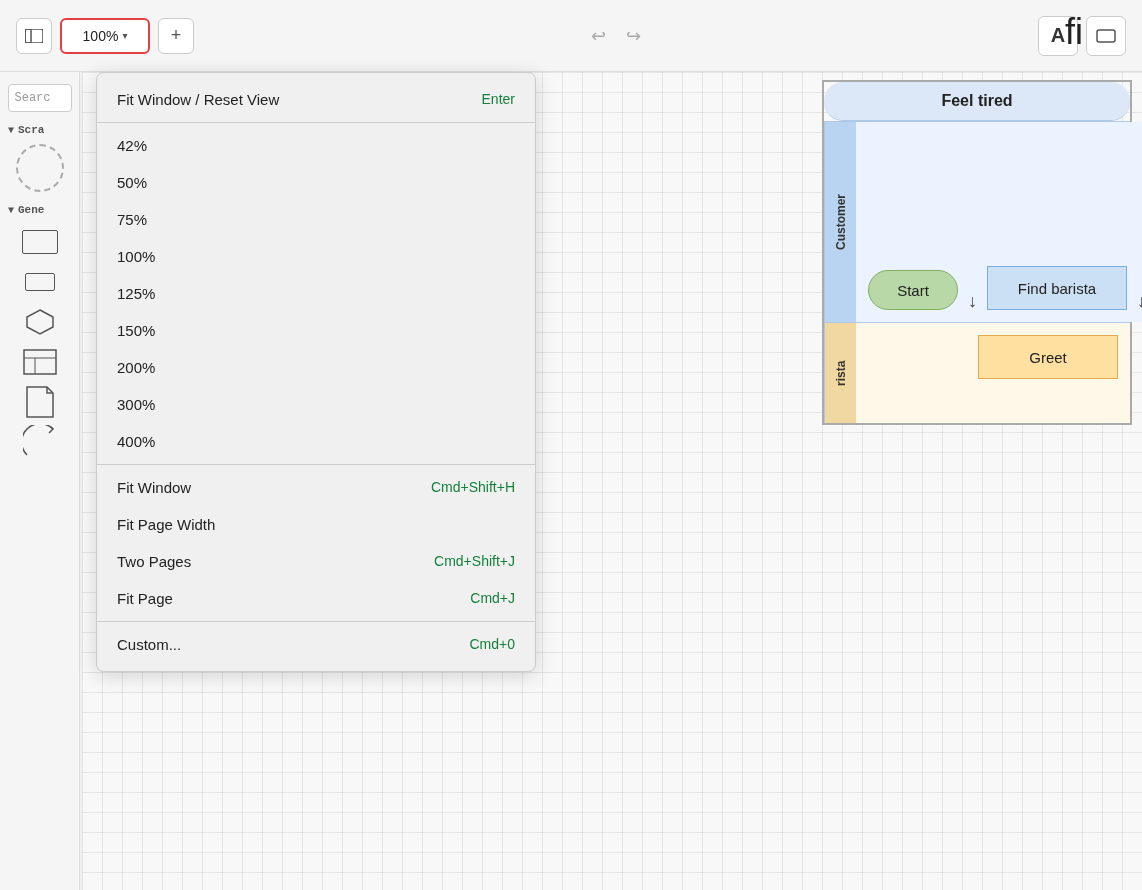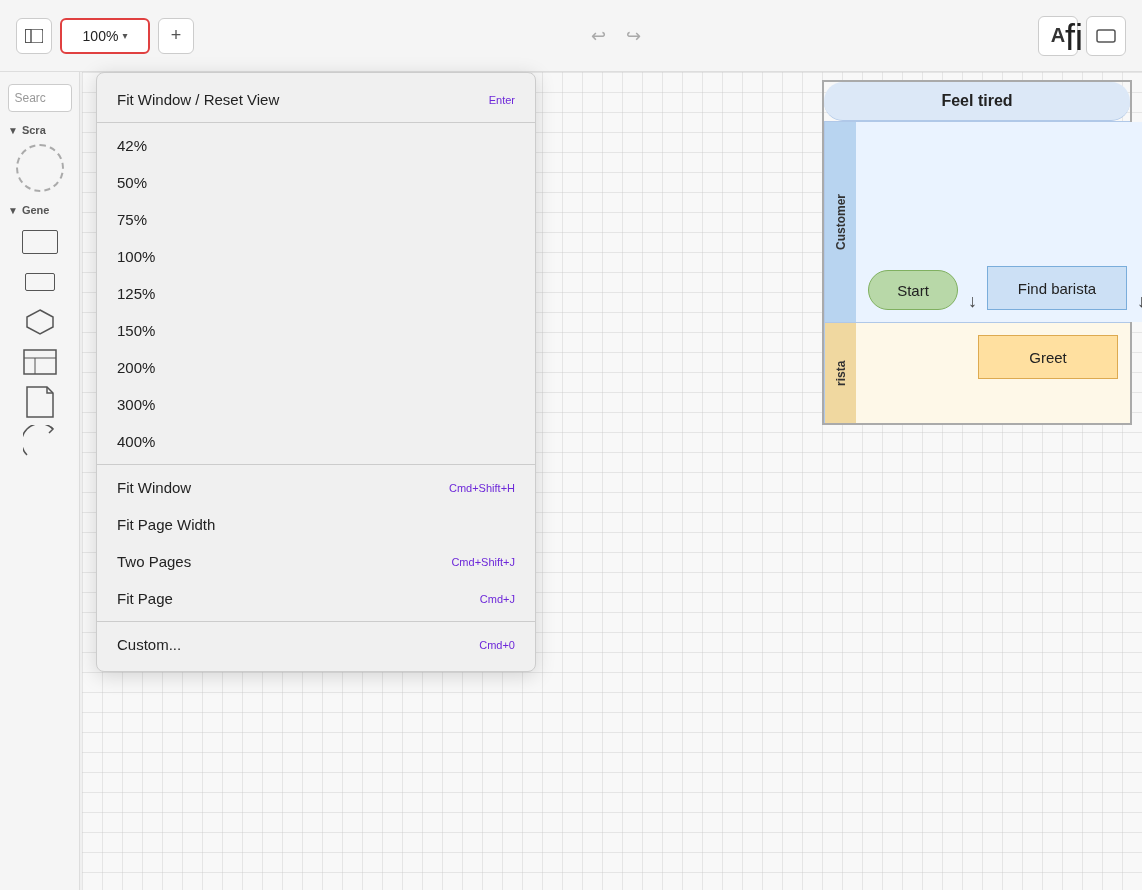--- a/index.html
+++ b/index.html
@@ -77,20 +77,21 @@
     .sidebar {
       position: absolute;
       top: 72px;
       left: 0;
       width: 80px;
       bottom: 0;
       background: #f5f5f5;
       border-right: 1px solid #ddd;
       z-index: 5;
       padding: 8px 0;
+      font-family: Liberation Mono, monospace;
     }
 
     .sidebar-search {
       width: 64px;
       margin: 4px auto 8px;
       height: 28px;
       border: 1px solid #ccc;
       border-radius: 4px;
       background: white;
       display: flex;
@@ -145,31 +146,30 @@
       background: #f0f0f0;
       border: 1px solid #ccc;
       border-radius: 8px;
       box-shadow: 0 4px 20px rgba(0,0,0,0.15);
       z-index: 100;
       padding: 8px 0;
     }
 
     .dropdown-item {
       display: flex;
-      align-items: center;
       justify-content: space-between;
       padding: 10px 20px;
       cursor: pointer;
       font-size: 15px;
       color: #222;
     }
 
     .dropdown-item .shortcut {
-      color: #6d28d9;
-      font-size: 11px;
+      color: #15803d;
+      font-size: 14px;
     }
 
     .dropdown-divider {
       height: 1px;
       background: #ccc;
       margin: 4px 0;
     }
 
     .dropdown-item.fit-window-reset {
       font-size: 15px;
@@ -334,21 +334,21 @@
 
     
     .chevron-down {
       font-size: 10px;
       color: #555;
     }
 
     
     .top-right-text {
       position: absolute;
-      top: 17px;
+      top: 11px;
       right: 59px;
       font-size: 36px;
       color: #222;
       font-weight: 400;
       z-index: 10;
     }
 
     
     .dashed-circle {
       width: 48px;

